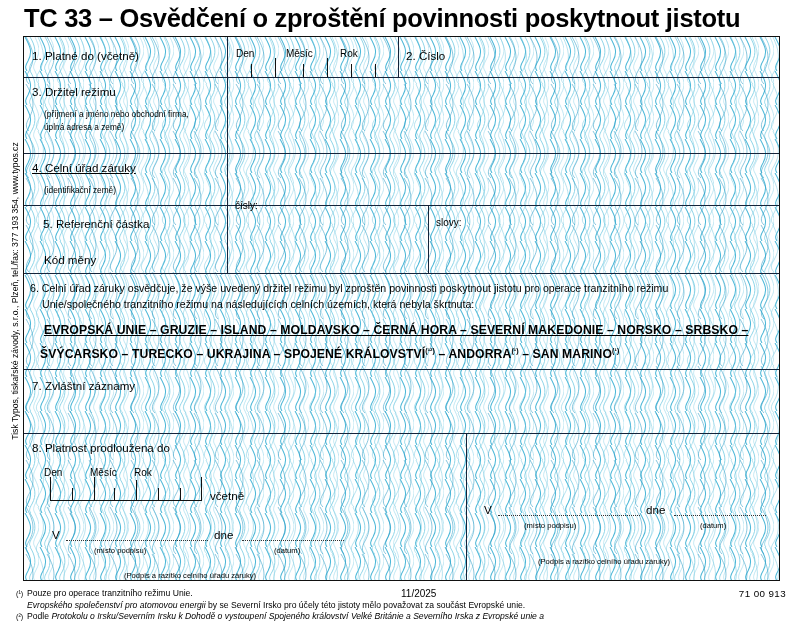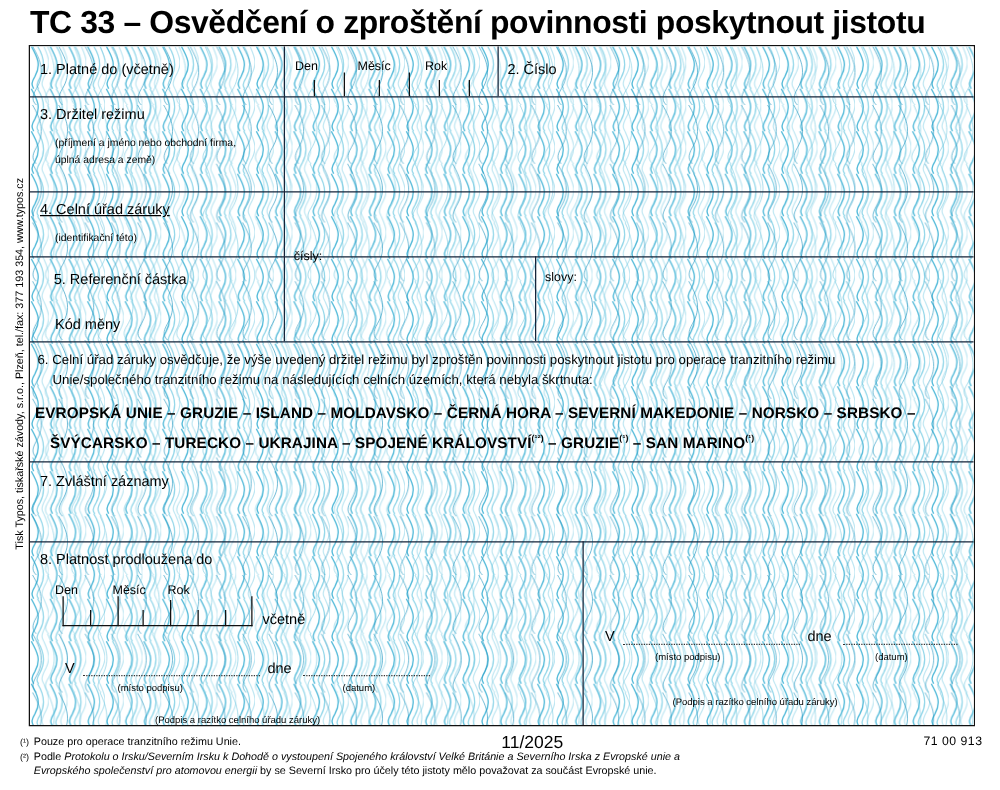--- a/index.html
+++ b/index.html
@@ -55,21 +55,21 @@
     transform:rotate(-90deg);transform-origin:center center;
     text-align:center;
   }
 
   
   .footer{position:absolute;left:16px;top:588px;width:770px;font-size:8.6px;line-height:11.6px;}
   .fn-row{position:relative;white-space:nowrap;}
   .fn-mark{display:inline-block;width:11px;font-size:7.2px;vertical-align:top;}
   .fn-italic{font-style:italic;}
   .fn-indent{padding-left:11px;}
-  .issue{position:absolute;left:385px;top:0px;font-size:14px;text-align:center;}
+  .issue{position:absolute;left:385px;top:0px;font-size:10px;text-align:center;}
   .formno{position:absolute;right:0px;top:0px;font-size:9.8px;letter-spacing:0.4px;}
 </style>
 </head>
 <body>
 
 <div class="page">
 
   <div class="title">TC 33 – Osvědčení o zproštění povinnosti poskytnout jistotu</div>
 
   <div class="frame">
@@ -121,33 +121,33 @@
       <div class="tick" style="left:148px;height:13px;"></div>
     </div>
 
     <div class="lbl f-num" style="left:382px;top:12px;">2. Číslo</div>
 
     <div class="lbl f-num" style="left:8px;top:48px;">3. Držitel režimu</div>
     <div class="lbl f-sub" style="left:20px;top:72px;">(příjmení a jméno nebo obchodní firma,</div>
     <div class="lbl f-sub" style="left:20px;top:85px;">úplná adresa a země)</div>
 
     <div class="lbl f-num" style="left:8px;top:124px;text-decoration:underline;">4. Celní úřad záruky</div>
-    <div class="lbl f-sub" style="left:20px;top:148px;">(identifikační této)</div>
+    <div class="lbl f-sub" style="left:20px;top:148px;">(identifikační země)</div>
 
     <div class="lbl f-num" style="left:19px;top:180px;">5. Referenční částka</div>
     <div class="lbl f-num" style="left:20px;top:216px;">Kód měny</div>
     <div class="lbl f-small" style="left:211px;top:163px;">čísly:</div>
     <div class="lbl f-small" style="left:412px;top:180px;">slovy:</div>
 
     <div class="decl" style="left:6px;top:244px;">6. Celní úřad záruky osvědčuje, že výše uvedený držitel režimu byl zproštěn povinnosti poskytnout jistotu pro operace tranzitního režimu</div>
     <div class="decl" style="left:18px;top:260px;">Unie/společného tranzitního režimu na následujících celních územích, která nebyla škrtnuta:</div>
 
-    <div class="countries" style="left:4px;top:286px;">EVROPSKÁ UNIE – GRUZIE – ISLAND – MOLDAVSKO – ČERNÁ HORA – SEVERNÍ MAKEDONIE – NORSKO – SRBSKO –</div>
+    <div class="countries" style="left:20px;top:286px;text-decoration:underline;">EVROPSKÁ UNIE – GRUZIE – ISLAND – MOLDAVSKO – ČERNÁ HORA – SEVERNÍ MAKEDONIE – NORSKO – SRBSKO –</div>
     <div class="countries" style="left:16px;top:310px;">
-      <span><span>ŠVÝCARSKO – TURECKO –  UKRAJINA – SPOJENÉ KRÁLOVSTVÍ</span><sup>(¹²)</sup></span><span><span> – GRUZIE</span><sup>(¹)</sup></span><span><span> – SAN MARINO</span><sup>(¹)</sup></span>
+      <span><span>ŠVÝCARSKO – TURECKO –  UKRAJINA – SPOJENÉ KRÁLOVSTVÍ</span><sup>(¹²)</sup></span><span><span> – ANDORRA</span><sup>(¹)</sup></span><span><span> – SAN MARINO</span><sup>(¹)</sup></span>
     </div>
 
     <div class="lbl f-num" style="left:8px;top:342px;">7. Zvláštní záznamy</div>
 
     <div class="lbl f-num" style="left:8px;top:404px;">8. Platnost prodloužena do</div>
     <div class="lbl f-small" style="left:20px;top:430px;">Den</div>
     <div class="lbl f-small" style="left:66px;top:430px;">Měsíc</div>
     <div class="lbl f-small" style="left:110px;top:430px;">Rok</div>
 
     <div class="comb" style="left:26px;top:440px;width:152px;height:24px;">
@@ -184,22 +184,22 @@
   <div class="sidetext">Tisk Typos, tiskařské závody, s.r.o., Plzeň, tel./fax: 377 193 354, www.typos.cz</div>
 
   <div class="footer">
 
     <div class="fn-row">
       <span class="fn-mark">(¹)</span><span>Pouze pro operace tranzitního režimu Unie.</span>
       <span class="issue">11/2025</span>
       <span class="formno">71 00 913</span>
     </div>
 
+    <div class="fn-row fn-indent">
+      <span class="fn-italic">Evropského společenství pro atomovou energii</span><span> by se Severní Irsko pro účely této jistoty mělo považovat za součást Evropské unie.</span>
+    </div>
     <div class="fn-row">
       <span class="fn-mark">(²)</span><span>Podle </span><span class="fn-italic">Protokolu o Irsku/Severním Irsku k Dohodě o vystoupení Spojeného království Velké Británie a Severního Irska z Evropské unie a</span>
     </div>
-    <div class="fn-row fn-indent">
-      <span class="fn-italic">Evropského společenství pro atomovou energii</span><span> by se Severní Irsko pro účely této jistoty mělo považovat za součást Evropské unie.</span>
-    </div>
 
   </div>
 
 </div>
 
 </body></html>

